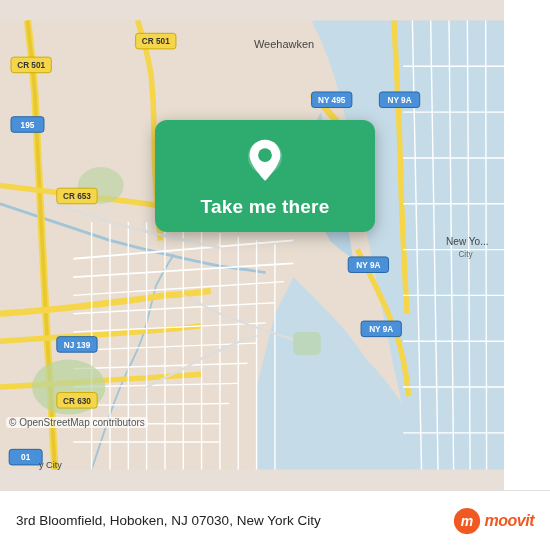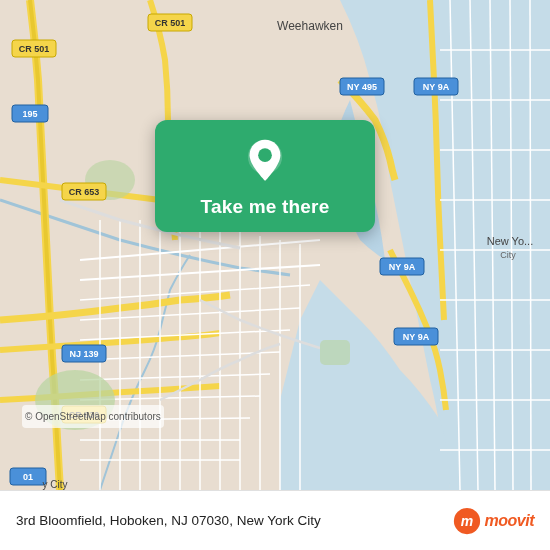--- a/index.html
+++ b/index.html
@@ -5,21 +5,21 @@
     * { margin: 0; padding: 0; box-sizing: border-box; }
     body {
       width: 550px;
       height: 550px;
       overflow: hidden;
       font-family: Arial, sans-serif;
       position: relative;
     }
 
     #map-container {
-      width: 550px;
+      width: 504px;
       height: 490px;
       position: relative;
       overflow: hidden;
       background-color: #e8e0d8;
     }
 
     
     #map-svg {
       width: 100%;
       height: 100%;
@@ -88,25 +88,25 @@
       font-size: 16px;
       font-weight: 700;
       color: #f05a22;
       font-style: italic;
       letter-spacing: -0.5px;
     }
 
     #copyright {
       position: absolute;
       bottom: 62px;
-      left: 22px;
+      left: 6px;
       font-size: 10px;
       color: #555;
       background: rgba(255,255,255,0.7);
-      padding: 6px 3px;
+      padding: 0 3px;
       border-radius: 4px;
     }
   </style>
 </head>
 <body>
 
 <div id="map-container">
   <svg id="map-svg" viewBox="0 0 550 490" xmlns="http://www.w3.org/2000/svg">
 
     <rect width="550" height="490" fill="#e8ddd0"></rect>

